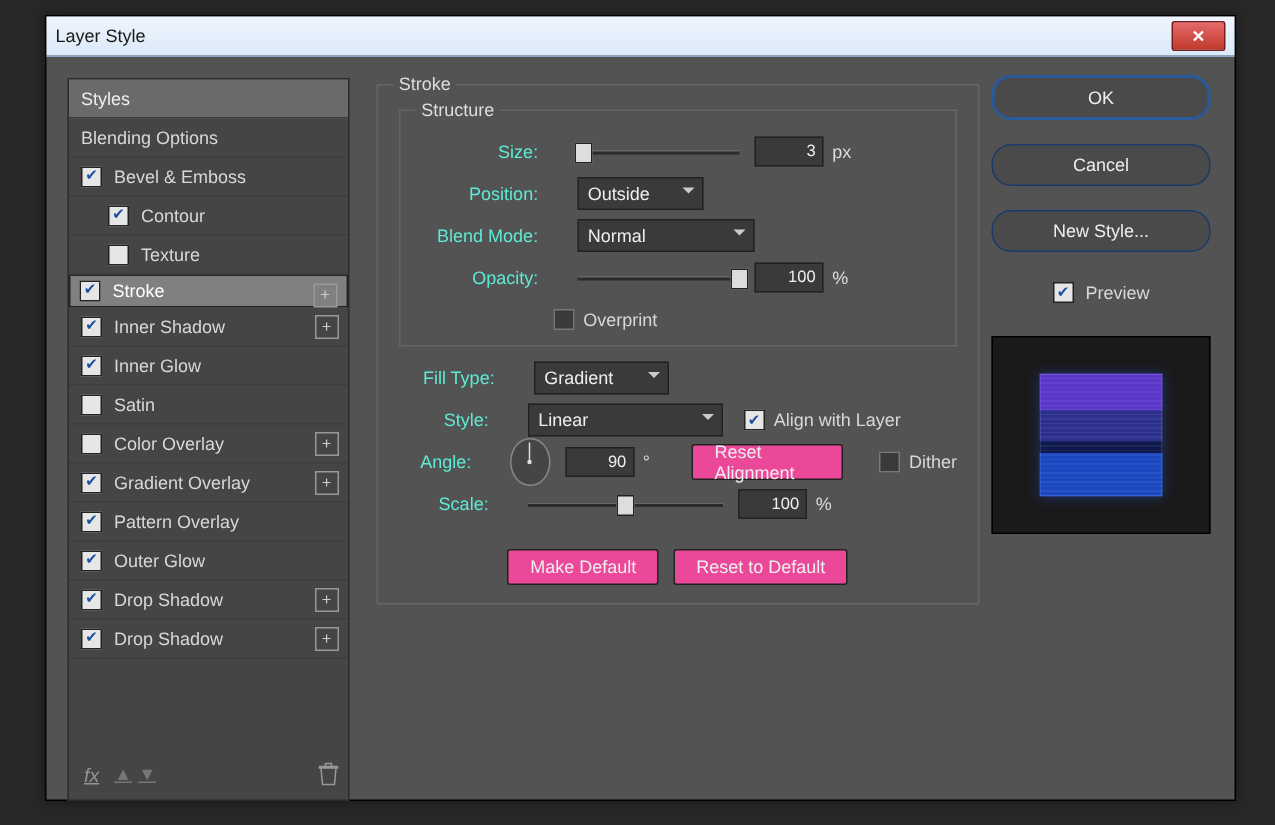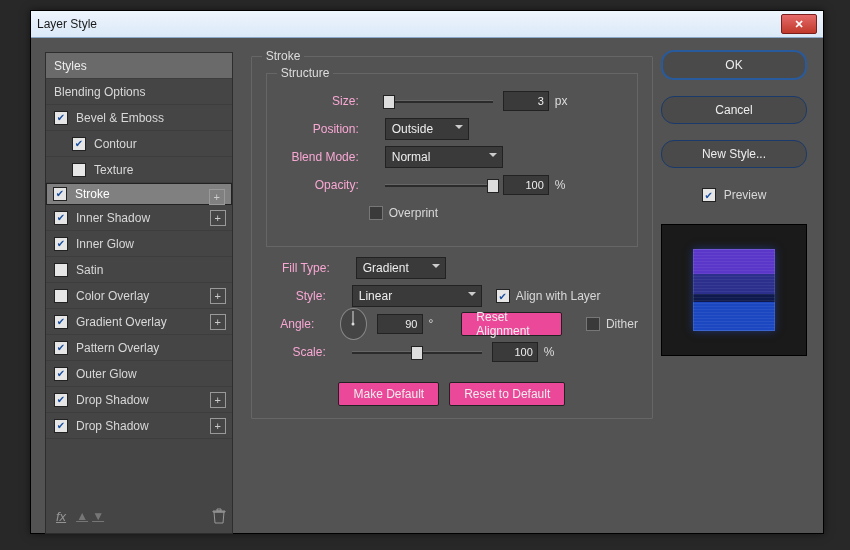--- a/index.html
+++ b/index.html
@@ -40,23 +40,23 @@
   .footer-row{height:34px;display:flex;align-items:center;padding:0 6px;color:#a8a8a8;text-decoration:underline;}
   .fx{font-style:italic;font-size:13px;margin:0 8px 0 4px;opacity:.8;}
   .arrow{width:16px;text-align:center;opacity:.5;}
   .trash{margin-left:auto;opacity:.7;}
   svg{display:block;}
 
   
   .center{flex:1;padding:12px 8px 0 4px;box-sizing:border-box;}
   .group{border:1px solid #666;border-radius:1px;margin:6px 0 14px 0;padding:10px 14px 12px 14px;position:relative;}
   .group-title{position:absolute;top:-8px;left:10px;background:var(--panel);padding:0 4px;color:#ddd;}
-  .subgroup{border:1px solid #666;margin:6px 0 10px 0;padding:10px 14px 16px 14px;position:relative;}
+  .subgroup{border:1px solid #666;margin:6px 0 10px 0;padding:10px 14px 0 14px;position:relative;}
   .field{display:flex;align-items:center;margin:6px 0;height:22px;}
-  .label{width:78px;text-align:right;margin-right:26px;color:#f9a8d4;}
+  .label{width:78px;text-align:right;margin-right:26px;color:#5eead4;}
   .slider{position:relative;width:108px;height:2px;background:#2b2b2b;border-top:1px solid #666;margin-right:10px;}
   .slider .thumb{position:absolute;top:-6px;width:10px;height:12px;background:#ddd;border:1px solid #222;transform:translateX(-50%);}
   .num{width:36px;height:18px;background:#3a3a3a;border:1px solid #222;color:#eee;text-align:right;padding:0 4px;font-family:inherit;font-size:11px;}
   .unit{margin-left:6px;color:#ddd;}
   .sel{height:20px;background:#3a3a3a;border:1px solid #222;color:#eee;padding:0 18px 0 6px;display:flex;align-items:center;position:relative;cursor:pointer;}
   .sel .caret{position:absolute;right:5px;top:6px;width:0;height:0;border:4px solid transparent;border-top-color:#ccc;}
   .chkline{display:flex;align-items:center;gap:6px;}
   .chk2{width:12px;height:12px;background:#e6e6e6;border:1px solid #222;display:flex;align-items:center;justify-content:center;color:#1a4fa0;font-size:10px;}
   .chk2.off{color:transparent;background:#3a3a3a;border-color:#777;}
   .angle{width:30px;height:30px;border:1px solid #888;border-radius:50%;position:relative;background:#454545;}

